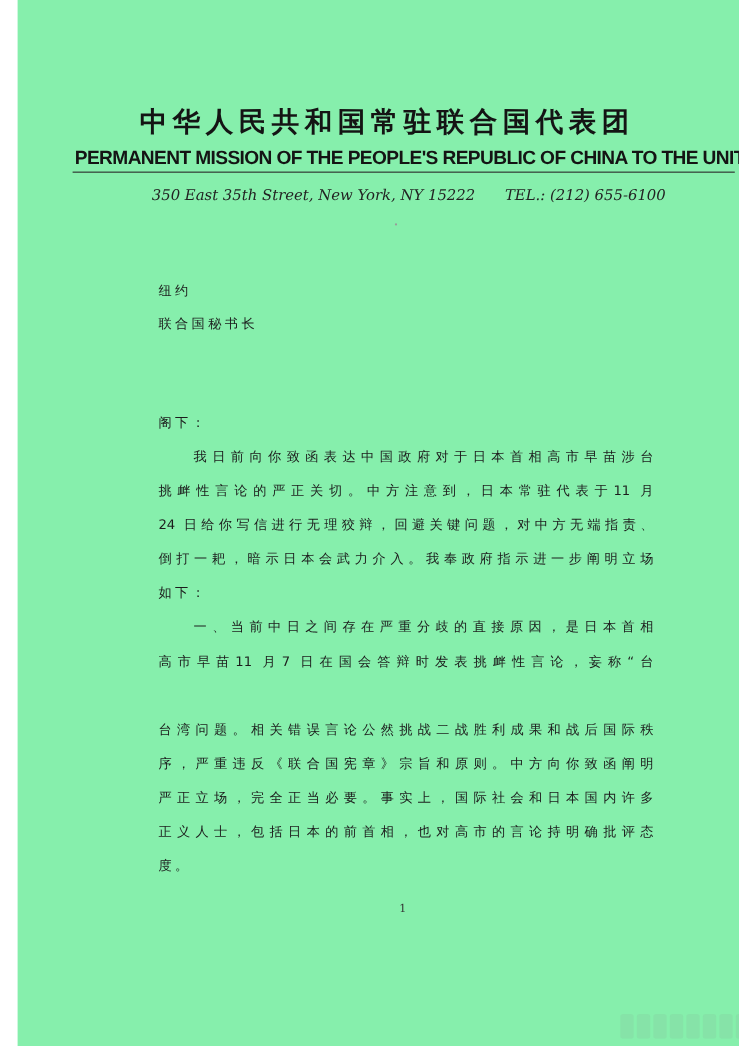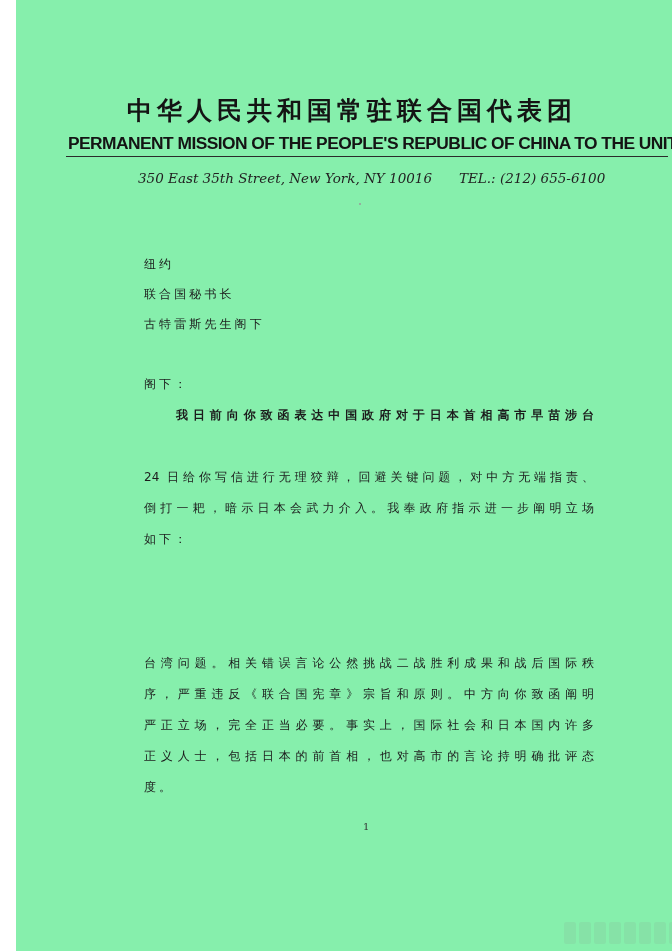--- a/index.html
+++ b/index.html
@@ -76,21 +76,21 @@
   .line {
     position: absolute;
     left: 128px;
     font-family: "DejaVu Sans", "Liberation Sans", sans-serif;
     font-size: 12px;
     line-height: 20px;
     color: #1c1c1c;
     white-space: nowrap;
     letter-spacing: 3.1px;
   }
-  .line.indent { left: 160px; font-weight: bold; }
+  .line.indent { left: 160px; }
   .line.just { width: 450px; text-align: justify; text-align-last: justify; letter-spacing: 0; }
   .line.just.indent { width: 418px; }
   .page-number {
     position: absolute;
     left: 347px; top: 821px;
     font-family: "DejaVu Serif", "Liberation Serif", serif;
     font-size: 10px;
     color: #333;
   }
   .watermark {
@@ -111,36 +111,38 @@
 </style>
 </head>
 <body>
 
 <div class="page">
 
   <div class="letterhead-cn">中华人民共和国常驻联合国代表团</div>
   <div class="letterhead-en">PERMANENT MISSION OF THE PEOPLE'S REPUBLIC OF CHINA TO THE UNITED NATIONS</div>
   <div class="rule"></div>
   <div class="address-line">
-    <span class="addr">350 East 35th Street, New York, NY 10016</span>
+    <span class="addr">350 East 35th Street, New York, NY 15222</span>
     <span class="tel">TEL.: (212) 655-6100</span>
   </div>
   <div class="speck"></div>
 
   <div class="line" style="top:254px">纽约</div>
   <div class="line" style="top:284px">联合国秘书长</div>
-  <div class="line" style="top:314px">古特雷斯先生阁下</div>
 
   <div class="line" style="top:374px">阁下：</div>
 
   <div class="line just indent" style="top:405px">我日前向你致函表达中国政府对于日本首相高市早苗涉台</div>
+  <div class="line just" style="top:436px">挑衅性言论的严正关切。中方注意到，日本常驻代表于11 月</div>
   <div class="line just" style="top:467px">24 日给你写信进行无理狡辩，回避关键问题，对中方无端指责、</div>
   <div class="line just" style="top:498px">倒打一耙，暗示日本会武力介入。我奉政府指示进一步阐明立场</div>
   <div class="line" style="top:529px">如下：</div>
 
+  <div class="line just indent" style="top:560px">一、当前中日之间存在严重分歧的直接原因，是日本首相</div>
+  <div class="line just" style="top:591px">高市早苗11 月7 日在国会答辩时发表挑衅性言论，妄称“台</div>
   <div class="line just" style="top:653px">台湾问题。相关错误言论公然挑战二战胜利成果和战后国际秩</div>
   <div class="line just" style="top:684px">序，严重违反《联合国宪章》宗旨和原则。中方向你致函阐明</div>
   <div class="line just" style="top:715px">严正立场，完全正当必要。事实上，国际社会和日本国内许多</div>
   <div class="line just" style="top:746px">正义人士，包括日本的前首相，也对高市的言论持明确批评态</div>
   <div class="line" style="top:777px">度。</div>
 
   <div class="page-number">1</div>
 
   <div class="watermark">
     <span></span>

